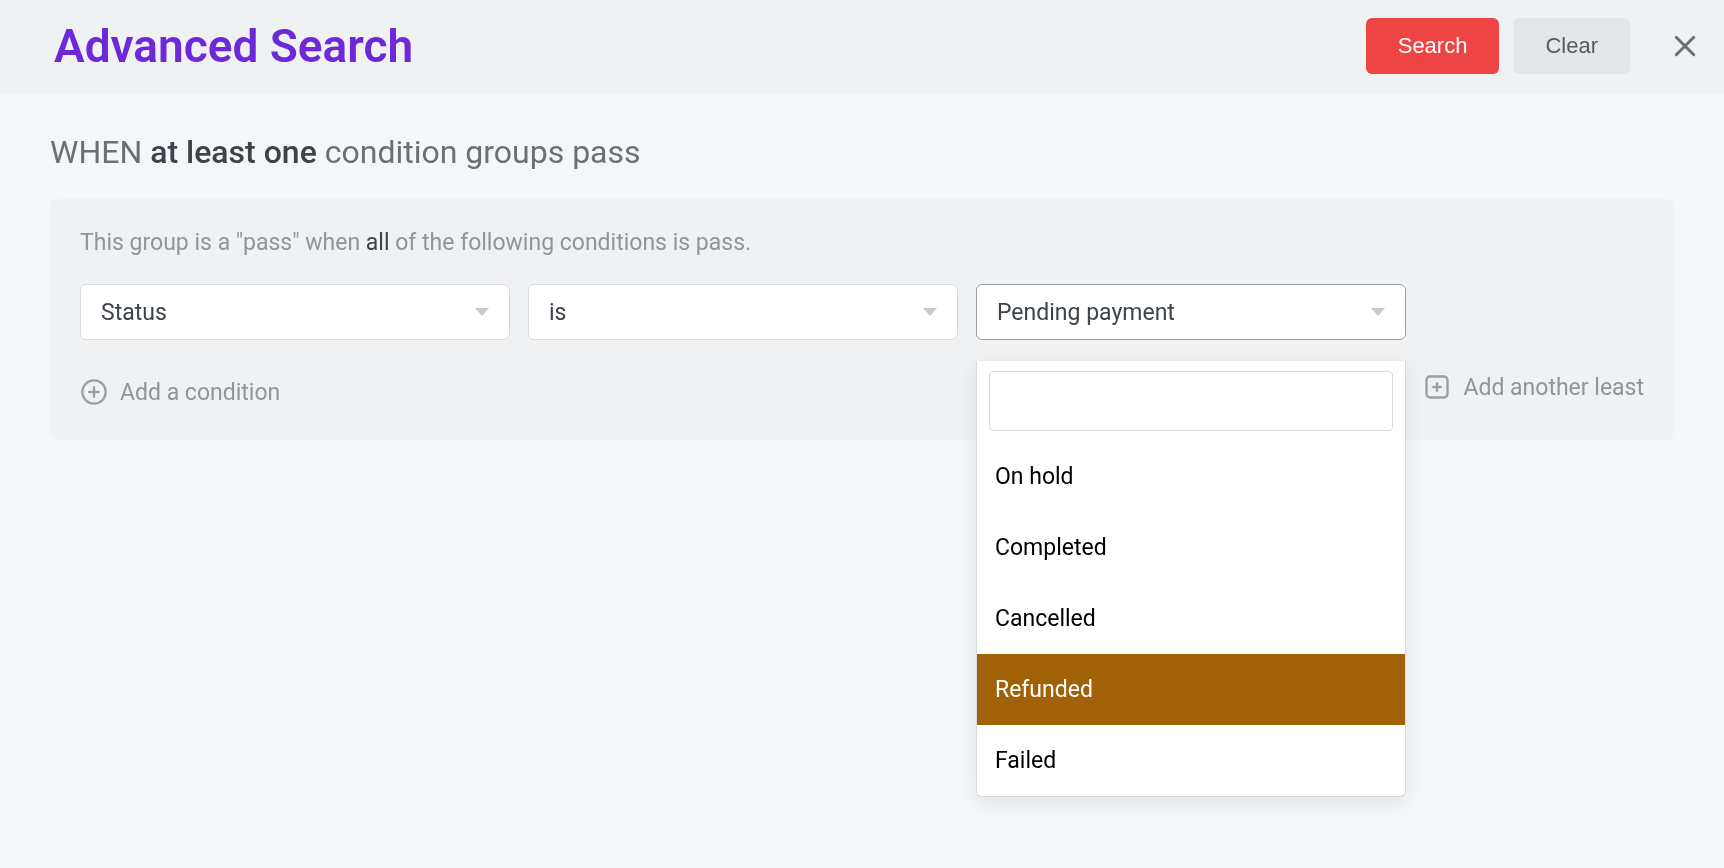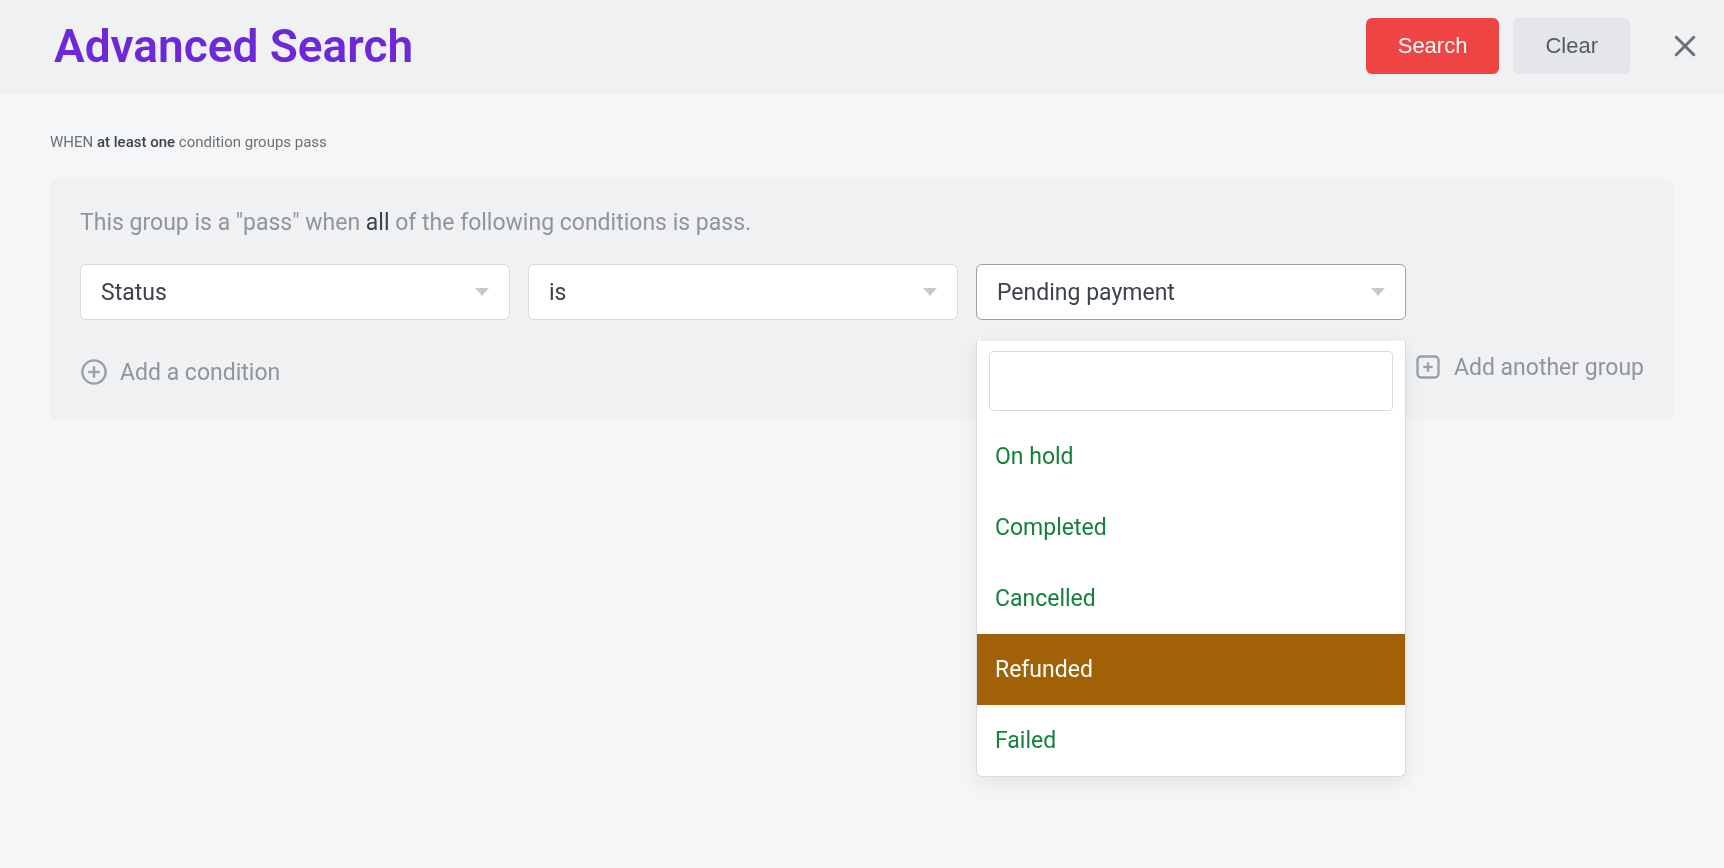--- a/index.html
+++ b/index.html
@@ -46,21 +46,21 @@
     margin-left: 40px;
     cursor: pointer;
     color: #6b7074;
     display: flex;
     align-items: center;
   }
   .body {
     padding: 40px 50px;
   }
   .when-line {
-    font-size: 15px;
+    font-size: 32px;
     color: #6b7074;
     margin-bottom: 28px;
   }
   .when-line .emph { color: #3c434a; font-weight: 500; }
   .group-card {
     background: #f0f1f3;
     border-radius: 8px;
     padding: 30px 30px 34px 30px;
     position: relative;
   }
@@ -139,21 +139,21 @@
     padding: 0 14px;
     background: transparent;
   }
   .dropdown-list {
     max-height: 400px;
     overflow-y: auto;
   }
   .dropdown-item {
     padding: 22px 18px;
     font-size: 23px;
-    color: #15803d;
+    color: #000000;
     cursor: pointer;
   }
   .dropdown-item.highlight {
     background: #a16207;
     color: #fff;
   }
   
   .dropdown-list::-webkit-scrollbar { width: 16px; }
   .dropdown-list::-webkit-scrollbar-track { background: #f3f4f6; }
   .dropdown-list::-webkit-scrollbar-thumb { background: #c5c8cc; border-radius: 8px; }
@@ -237,19 +237,19 @@
       </div>
     </div>
 
     <div class="add-group-wrap">
       <div class="add-link">
         <svg width="28" height="28" viewBox="0 0 24 24" fill="none" stroke="#9aa0a6" stroke-width="2">
             <rect x="3" y="3" width="18" height="18" rx="3"></rect>
             <line x1="12" y1="8" x2="12" y2="16"></line>
             <line x1="8" y1="12" x2="16" y2="12"></line>
           </svg>
-        <span>Add another group</span>
+        <span>Add another least</span>
       </div>
     </div>
 
   </div>
 
 </div>
 
 </body></html>

